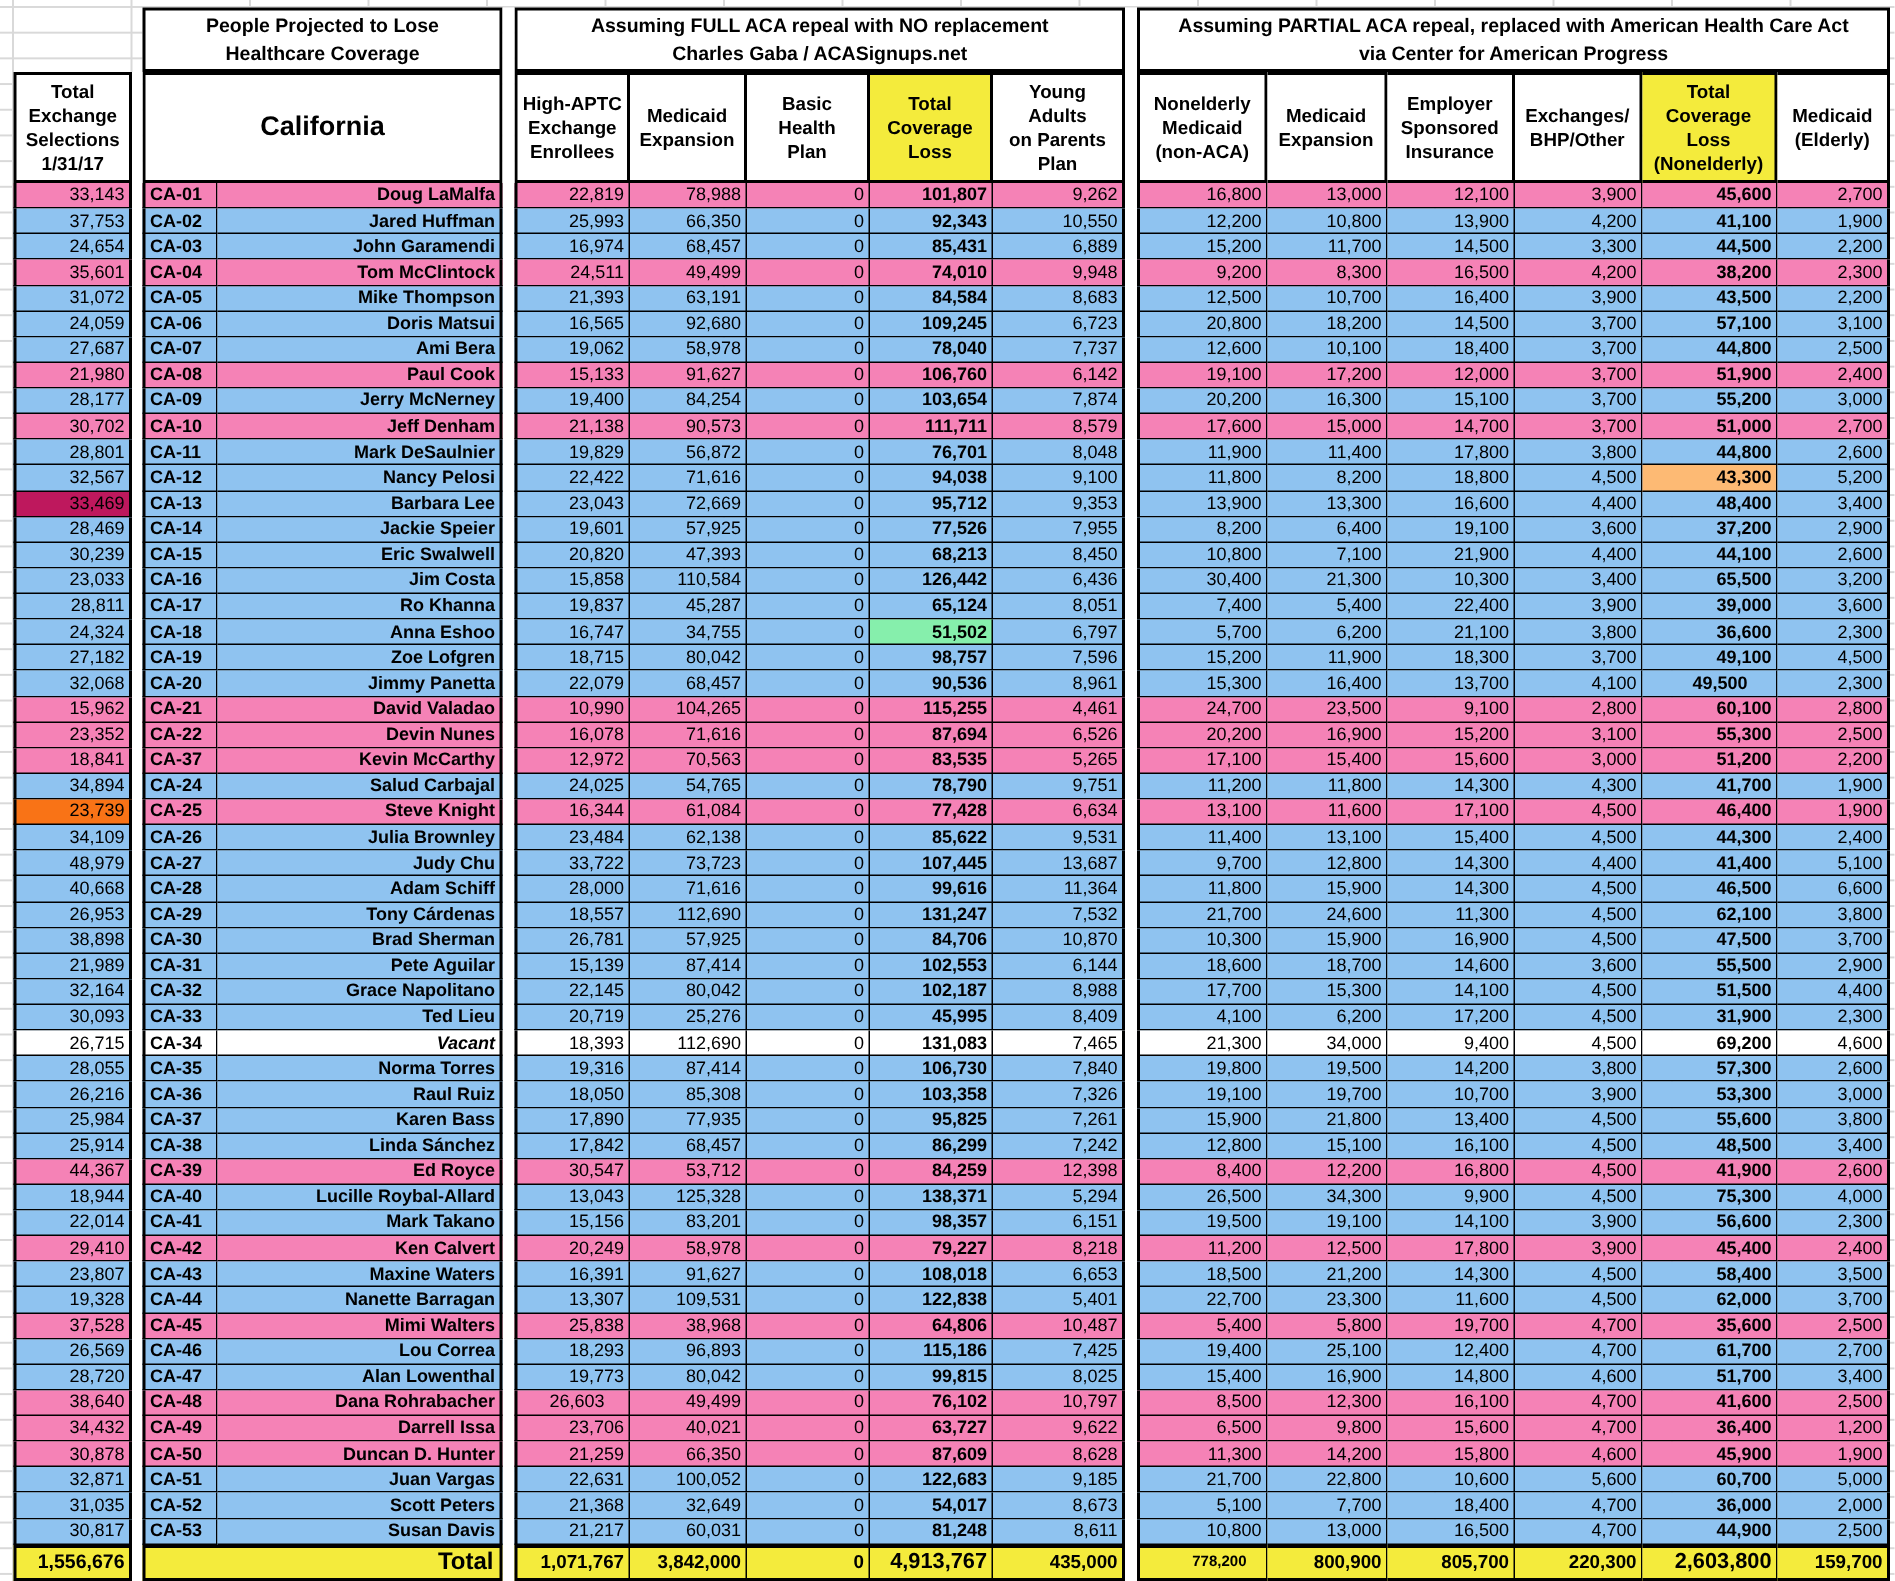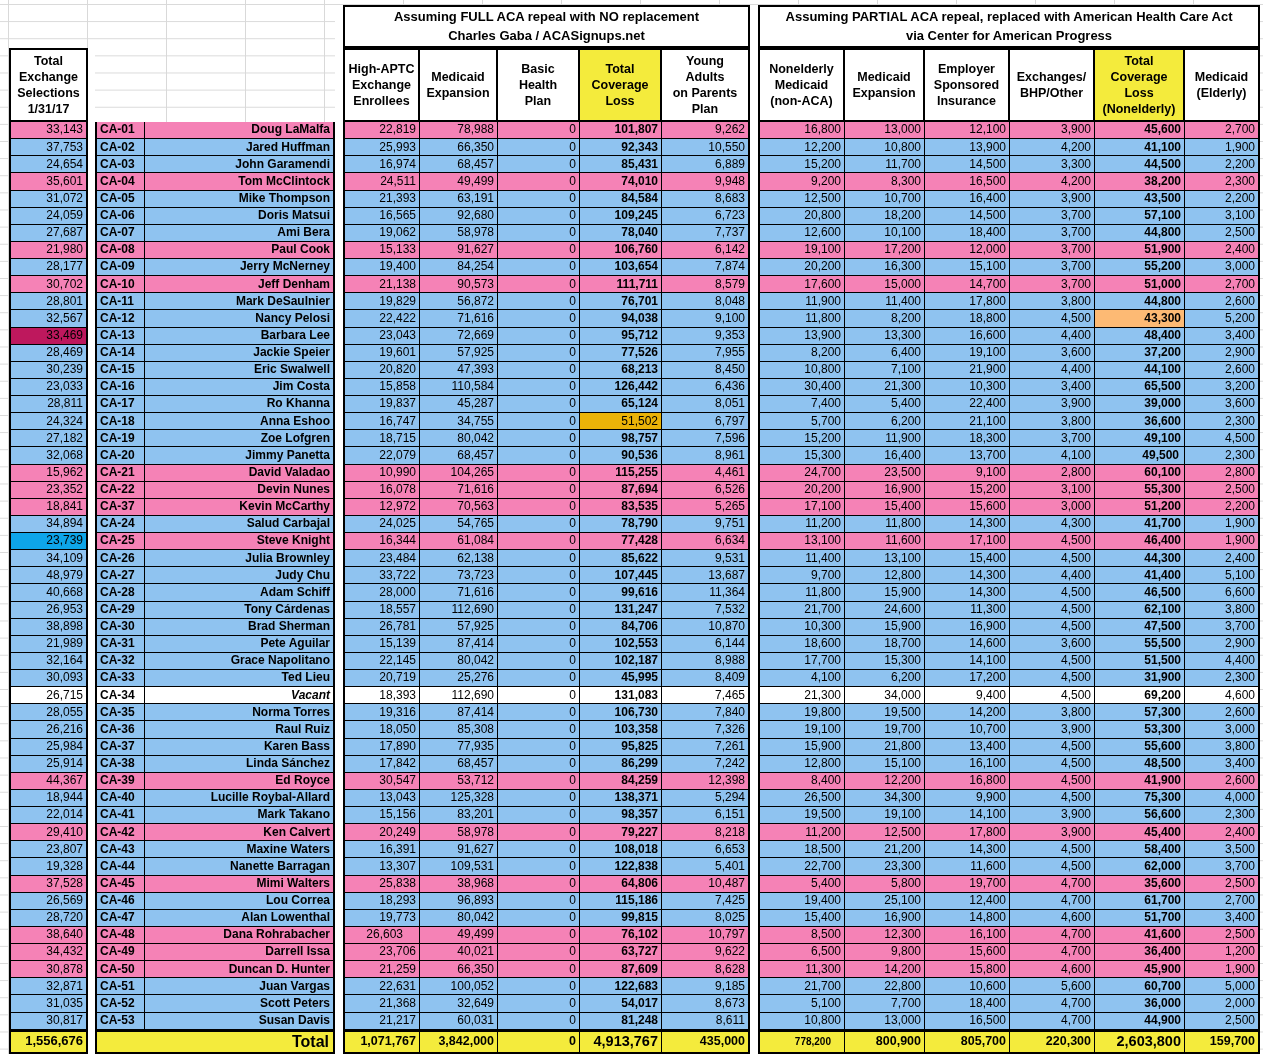--- a/index.html
+++ b/index.html
@@ -43,29 +43,32 @@
   .h-f0{grid-column:6;} .h-f1{grid-column:7;} .h-f2{grid-column:8;}
   .h-f3{grid-column:9;} .h-f4{grid-column:10;}
   .h-p0{grid-column:12;} .h-p1{grid-column:13;} .h-p2{grid-column:14;}
   .h-p3{grid-column:15;} .h-p4{grid-column:16;} .h-p5{grid-column:17;}
 </style>
 </head>
 <body>
 
 <div id="grid">
 
+  <div class="cell band-title c-left bs">People Projected to Lose
+Healthcare Coverage</div>
   <div class="cell band-title c-full bs">Assuming FULL ACA repeal with NO replacement
 Charles Gaba / ACASignups.net</div>
   <div class="cell band-title c-partial bs">Assuming PARTIAL ACA repeal, replaced with American Health Care Act
 via Center for American Progress</div>
 
   <div class="cell th corner bs">Total
 Exchange
 Selections
 1/31/17</div>
+  <div class="cell th state bs">California</div>
   <div class="cell th h-f0 bs">High-APTC
 Exchange
 Enrollees</div>
   <div class="cell th h-f1">Medicaid
 Expansion</div>
   <div class="cell th h-f2">Basic
 Health
 Plan</div>
   <div class="cell th h-f3 hl">Total
 Coverage
@@ -386,21 +389,21 @@
     <div class="cell" style="grid-area: 19 / 17; background: rgb(143, 195, 240); justify-content: flex-end; padding-right: 3px; font-weight: normal; border-left: none; border-right: 2px solid rgb(0, 0, 0); border-top: none; border-bottom: 1px solid rgb(0, 0, 0);">3,600</div>
     <div class="cell" style="grid-area: 20 / 1; background: rgb(143, 195, 240); justify-content: flex-end; padding-right: 3px; border-left: 2px solid rgb(0, 0, 0); border-right: 2px solid rgb(0, 0, 0); border-top: none; border-bottom: 1px solid rgb(0, 0, 0);">24,324</div>
     <div class="cell" style="grid-area: 20 / 2; background: rgb(255, 255, 255);"></div>
     <div class="cell" style="grid-area: 20 / 5; background: rgb(255, 255, 255);"></div>
     <div class="cell" style="grid-area: 20 / 11; background: rgb(255, 255, 255);"></div>
     <div class="cell" style="grid-area: 20 / 3; background: rgb(143, 195, 240); font-weight: bold; padding-left: 3px; border-left: 2px solid rgb(0, 0, 0); border-right: 1px solid rgb(0, 0, 0); border-top: none; border-bottom: 1px solid rgb(0, 0, 0);">CA-18</div>
     <div class="cell" style="grid-area: 20 / 4; background: rgb(143, 195, 240); font-weight: bold; justify-content: flex-end; padding-right: 3px; font-style: normal; border-left: none; border-right: 2px solid rgb(0, 0, 0); border-top: none; border-bottom: 1px solid rgb(0, 0, 0);">Anna Eshoo</div>
     <div class="cell" style="grid-area: 20 / 6; background: rgb(143, 195, 240); justify-content: flex-end; padding-right: 3px; font-weight: normal; border-left: 2px solid rgb(0, 0, 0); border-right: 1px solid rgb(0, 0, 0); border-top: none; border-bottom: 1px solid rgb(0, 0, 0);">16,747</div>
     <div class="cell" style="grid-area: 20 / 7; background: rgb(143, 195, 240); justify-content: flex-end; padding-right: 3px; font-weight: normal; border-left: none; border-right: 1px solid rgb(0, 0, 0); border-top: none; border-bottom: 1px solid rgb(0, 0, 0);">34,755</div>
     <div class="cell" style="grid-area: 20 / 8; background: rgb(143, 195, 240); justify-content: flex-end; padding-right: 3px; font-weight: normal; border-left: none; border-right: 1px solid rgb(0, 0, 0); border-top: none; border-bottom: 1px solid rgb(0, 0, 0);">0</div>
-    <div class="cell" style="grid-area: 20 / 9; background: #eab308; justify-content: flex-end; padding-right: 3px; font-weight: normal; border-left: none; border-right: 1px solid rgb(0, 0, 0); border-top: none; border-bottom: 1px solid rgb(0, 0, 0);">51,502</div>
+    <div class="cell" style="grid-area: 20 / 9; background: #86efac; justify-content: flex-end; padding-right: 3px; font-weight: bold; border-left: none; border-right: 1px solid rgb(0, 0, 0); border-top: none; border-bottom: 1px solid rgb(0, 0, 0);">51,502</div>
     <div class="cell" style="grid-area: 20 / 10; background: rgb(143, 195, 240); justify-content: flex-end; padding-right: 3px; font-weight: normal; border-left: none; border-right: 2px solid rgb(0, 0, 0); border-top: none; border-bottom: 1px solid rgb(0, 0, 0);">6,797</div>
     <div class="cell" style="grid-area: 20 / 12; background: rgb(143, 195, 240); justify-content: flex-end; padding-right: 3px; font-weight: normal; border-left: 2px solid rgb(0, 0, 0); border-right: 1px solid rgb(0, 0, 0); border-top: none; border-bottom: 1px solid rgb(0, 0, 0);">5,700</div>
     <div class="cell" style="grid-area: 20 / 13; background: rgb(143, 195, 240); justify-content: flex-end; padding-right: 3px; font-weight: normal; border-left: none; border-right: 1px solid rgb(0, 0, 0); border-top: none; border-bottom: 1px solid rgb(0, 0, 0);">6,200</div>
     <div class="cell" style="grid-area: 20 / 14; background: rgb(143, 195, 240); justify-content: flex-end; padding-right: 3px; font-weight: normal; border-left: none; border-right: 1px solid rgb(0, 0, 0); border-top: none; border-bottom: 1px solid rgb(0, 0, 0);">21,100</div>
     <div class="cell" style="grid-area: 20 / 15; background: rgb(143, 195, 240); justify-content: flex-end; padding-right: 3px; font-weight: normal; border-left: none; border-right: 1px solid rgb(0, 0, 0); border-top: none; border-bottom: 1px solid rgb(0, 0, 0);">3,800</div>
     <div class="cell" style="grid-area: 20 / 16; background: rgb(143, 195, 240); justify-content: flex-end; padding-right: 3px; font-weight: bold; border-left: none; border-right: 1px solid rgb(0, 0, 0); border-top: none; border-bottom: 1px solid rgb(0, 0, 0);">36,600</div>
     <div class="cell" style="grid-area: 20 / 17; background: rgb(143, 195, 240); justify-content: flex-end; padding-right: 3px; font-weight: normal; border-left: none; border-right: 2px solid rgb(0, 0, 0); border-top: none; border-bottom: 1px solid rgb(0, 0, 0);">2,300</div>
     <div class="cell" style="grid-area: 21 / 1; background: rgb(143, 195, 240); justify-content: flex-end; padding-right: 3px; border-left: 2px solid rgb(0, 0, 0); border-right: 2px solid rgb(0, 0, 0); border-top: none; border-bottom: 1px solid rgb(0, 0, 0);">27,182</div>
     <div class="cell" style="grid-area: 21 / 2; background: rgb(255, 255, 255);"></div>
     <div class="cell" style="grid-area: 21 / 5; background: rgb(255, 255, 255);"></div>
@@ -426,21 +429,21 @@
     <div class="cell" style="grid-area: 22 / 4; background: rgb(143, 195, 240); font-weight: bold; justify-content: flex-end; padding-right: 3px; font-style: normal; border-left: none; border-right: 2px solid rgb(0, 0, 0); border-top: none; border-bottom: 1px solid rgb(0, 0, 0);">Jimmy Panetta</div>
     <div class="cell" style="grid-area: 22 / 6; background: rgb(143, 195, 240); justify-content: flex-end; padding-right: 3px; font-weight: normal; border-left: 2px solid rgb(0, 0, 0); border-right: 1px solid rgb(0, 0, 0); border-top: none; border-bottom: 1px solid rgb(0, 0, 0);">22,079</div>
     <div class="cell" style="grid-area: 22 / 7; background: rgb(143, 195, 240); justify-content: flex-end; padding-right: 3px; font-weight: normal; border-left: none; border-right: 1px solid rgb(0, 0, 0); border-top: none; border-bottom: 1px solid rgb(0, 0, 0);">68,457</div>
     <div class="cell" style="grid-area: 22 / 8; background: rgb(143, 195, 240); justify-content: flex-end; padding-right: 3px; font-weight: normal; border-left: none; border-right: 1px solid rgb(0, 0, 0); border-top: none; border-bottom: 1px solid rgb(0, 0, 0);">0</div>
     <div class="cell" style="grid-area: 22 / 9; background: rgb(143, 195, 240); justify-content: flex-end; padding-right: 3px; font-weight: bold; border-left: none; border-right: 1px solid rgb(0, 0, 0); border-top: none; border-bottom: 1px solid rgb(0, 0, 0);">90,536</div>
     <div class="cell" style="grid-area: 22 / 10; background: rgb(143, 195, 240); justify-content: flex-end; padding-right: 3px; font-weight: normal; border-left: none; border-right: 2px solid rgb(0, 0, 0); border-top: none; border-bottom: 1px solid rgb(0, 0, 0);">8,961</div>
     <div class="cell" style="grid-area: 22 / 12; background: rgb(143, 195, 240); justify-content: flex-end; padding-right: 3px; font-weight: normal; border-left: 2px solid rgb(0, 0, 0); border-right: 1px solid rgb(0, 0, 0); border-top: none; border-bottom: 1px solid rgb(0, 0, 0);">15,300</div>
     <div class="cell" style="grid-area: 22 / 13; background: rgb(143, 195, 240); justify-content: flex-end; padding-right: 3px; font-weight: normal; border-left: none; border-right: 1px solid rgb(0, 0, 0); border-top: none; border-bottom: 1px solid rgb(0, 0, 0);">16,400</div>
     <div class="cell" style="grid-area: 22 / 14; background: rgb(143, 195, 240); justify-content: flex-end; padding-right: 3px; font-weight: normal; border-left: none; border-right: 1px solid rgb(0, 0, 0); border-top: none; border-bottom: 1px solid rgb(0, 0, 0);">13,700</div>
     <div class="cell" style="grid-area: 22 / 15; background: rgb(143, 195, 240); justify-content: flex-end; padding-right: 3px; font-weight: normal; border-left: none; border-right: 1px solid rgb(0, 0, 0); border-top: none; border-bottom: 1px solid rgb(0, 0, 0);">4,100</div>
-    <div class="cell" style="grid-area: 22 / 16; background: rgb(143, 195, 240); justify-content: flex-end; padding-right: 5px; font-weight: bold; border-left: none; border-right: 1px solid rgb(0, 0, 0); border-top: none; border-bottom: 1px solid rgb(0, 0, 0);">49,500</div>
+    <div class="cell" style="grid-area: 22 / 16; background: rgb(143, 195, 240); justify-content: flex-end; padding-right: 19px; font-weight: bold; border-left: none; border-right: 1px solid rgb(0, 0, 0); border-top: none; border-bottom: 1px solid rgb(0, 0, 0);">49,500</div>
     <div class="cell" style="grid-area: 22 / 17; background: rgb(143, 195, 240); justify-content: flex-end; padding-right: 3px; font-weight: normal; border-left: none; border-right: 2px solid rgb(0, 0, 0); border-top: none; border-bottom: 1px solid rgb(0, 0, 0);">2,300</div>
     <div class="cell" style="grid-area: 23 / 1; background: rgb(245, 130, 182); justify-content: flex-end; padding-right: 3px; border-left: 2px solid rgb(0, 0, 0); border-right: 2px solid rgb(0, 0, 0); border-top: none; border-bottom: 1px solid rgb(0, 0, 0);">15,962</div>
     <div class="cell" style="grid-area: 23 / 2; background: rgb(255, 255, 255);"></div>
     <div class="cell" style="grid-area: 23 / 5; background: rgb(255, 255, 255);"></div>
     <div class="cell" style="grid-area: 23 / 11; background: rgb(255, 255, 255);"></div>
     <div class="cell" style="grid-area: 23 / 3; background: rgb(245, 130, 182); font-weight: bold; padding-left: 3px; border-left: 2px solid rgb(0, 0, 0); border-right: 1px solid rgb(0, 0, 0); border-top: none; border-bottom: 1px solid rgb(0, 0, 0);">CA-21</div>
     <div class="cell" style="grid-area: 23 / 4; background: rgb(245, 130, 182); font-weight: bold; justify-content: flex-end; padding-right: 3px; font-style: normal; border-left: none; border-right: 2px solid rgb(0, 0, 0); border-top: none; border-bottom: 1px solid rgb(0, 0, 0);">David Valadao</div>
     <div class="cell" style="grid-area: 23 / 6; background: rgb(245, 130, 182); justify-content: flex-end; padding-right: 3px; font-weight: normal; border-left: 2px solid rgb(0, 0, 0); border-right: 1px solid rgb(0, 0, 0); border-top: none; border-bottom: 1px solid rgb(0, 0, 0);">10,990</div>
     <div class="cell" style="grid-area: 23 / 7; background: rgb(245, 130, 182); justify-content: flex-end; padding-right: 3px; font-weight: normal; border-left: none; border-right: 1px solid rgb(0, 0, 0); border-top: none; border-bottom: 1px solid rgb(0, 0, 0);">104,265</div>
     <div class="cell" style="grid-area: 23 / 8; background: rgb(245, 130, 182); justify-content: flex-end; padding-right: 3px; font-weight: normal; border-left: none; border-right: 1px solid rgb(0, 0, 0); border-top: none; border-bottom: 1px solid rgb(0, 0, 0);">0</div>
@@ -496,21 +499,21 @@
     <div class="cell" style="grid-area: 26 / 7; background: rgb(143, 195, 240); justify-content: flex-end; padding-right: 3px; font-weight: normal; border-left: none; border-right: 1px solid rgb(0, 0, 0); border-top: none; border-bottom: 1px solid rgb(0, 0, 0);">54,765</div>
     <div class="cell" style="grid-area: 26 / 8; background: rgb(143, 195, 240); justify-content: flex-end; padding-right: 3px; font-weight: normal; border-left: none; border-right: 1px solid rgb(0, 0, 0); border-top: none; border-bottom: 1px solid rgb(0, 0, 0);">0</div>
     <div class="cell" style="grid-area: 26 / 9; background: rgb(143, 195, 240); justify-content: flex-end; padding-right: 3px; font-weight: bold; border-left: none; border-right: 1px solid rgb(0, 0, 0); border-top: none; border-bottom: 1px solid rgb(0, 0, 0);">78,790</div>
     <div class="cell" style="grid-area: 26 / 10; background: rgb(143, 195, 240); justify-content: flex-end; padding-right: 3px; font-weight: normal; border-left: none; border-right: 2px solid rgb(0, 0, 0); border-top: none; border-bottom: 1px solid rgb(0, 0, 0);">9,751</div>
     <div class="cell" style="grid-area: 26 / 12; background: rgb(143, 195, 240); justify-content: flex-end; padding-right: 3px; font-weight: normal; border-left: 2px solid rgb(0, 0, 0); border-right: 1px solid rgb(0, 0, 0); border-top: none; border-bottom: 1px solid rgb(0, 0, 0);">11,200</div>
     <div class="cell" style="grid-area: 26 / 13; background: rgb(143, 195, 240); justify-content: flex-end; padding-right: 3px; font-weight: normal; border-left: none; border-right: 1px solid rgb(0, 0, 0); border-top: none; border-bottom: 1px solid rgb(0, 0, 0);">11,800</div>
     <div class="cell" style="grid-area: 26 / 14; background: rgb(143, 195, 240); justify-content: flex-end; padding-right: 3px; font-weight: normal; border-left: none; border-right: 1px solid rgb(0, 0, 0); border-top: none; border-bottom: 1px solid rgb(0, 0, 0);">14,300</div>
     <div class="cell" style="grid-area: 26 / 15; background: rgb(143, 195, 240); justify-content: flex-end; padding-right: 3px; font-weight: normal; border-left: none; border-right: 1px solid rgb(0, 0, 0); border-top: none; border-bottom: 1px solid rgb(0, 0, 0);">4,300</div>
     <div class="cell" style="grid-area: 26 / 16; background: rgb(143, 195, 240); justify-content: flex-end; padding-right: 3px; font-weight: bold; border-left: none; border-right: 1px solid rgb(0, 0, 0); border-top: none; border-bottom: 1px solid rgb(0, 0, 0);">41,700</div>
     <div class="cell" style="grid-area: 26 / 17; background: rgb(143, 195, 240); justify-content: flex-end; padding-right: 3px; font-weight: normal; border-left: none; border-right: 2px solid rgb(0, 0, 0); border-top: none; border-bottom: 1px solid rgb(0, 0, 0);">1,900</div>
-    <div class="cell" style="grid-area: 27 / 1; background: #0ea5e9; justify-content: flex-end; padding-right: 3px; border-left: 2px solid rgb(0, 0, 0); border-right: 2px solid rgb(0, 0, 0); border-top: none; border-bottom: 1px solid rgb(0, 0, 0);">23,739</div>
+    <div class="cell" style="grid-area: 27 / 1; background: #f97316; justify-content: flex-end; padding-right: 3px; border-left: 2px solid rgb(0, 0, 0); border-right: 2px solid rgb(0, 0, 0); border-top: none; border-bottom: 1px solid rgb(0, 0, 0);">23,739</div>
     <div class="cell" style="grid-area: 27 / 2; background: rgb(255, 255, 255);"></div>
     <div class="cell" style="grid-area: 27 / 5; background: rgb(255, 255, 255);"></div>
     <div class="cell" style="grid-area: 27 / 11; background: rgb(255, 255, 255);"></div>
     <div class="cell" style="grid-area: 27 / 3; background: rgb(245, 130, 182); font-weight: bold; padding-left: 3px; border-left: 2px solid rgb(0, 0, 0); border-right: 1px solid rgb(0, 0, 0); border-top: none; border-bottom: 1px solid rgb(0, 0, 0);">CA-25</div>
     <div class="cell" style="grid-area: 27 / 4; background: rgb(245, 130, 182); font-weight: bold; justify-content: flex-end; padding-right: 3px; font-style: normal; border-left: none; border-right: 2px solid rgb(0, 0, 0); border-top: none; border-bottom: 1px solid rgb(0, 0, 0);">Steve Knight</div>
     <div class="cell" style="grid-area: 27 / 6; background: rgb(245, 130, 182); justify-content: flex-end; padding-right: 3px; font-weight: normal; border-left: 2px solid rgb(0, 0, 0); border-right: 1px solid rgb(0, 0, 0); border-top: none; border-bottom: 1px solid rgb(0, 0, 0);">16,344</div>
     <div class="cell" style="grid-area: 27 / 7; background: rgb(245, 130, 182); justify-content: flex-end; padding-right: 3px; font-weight: normal; border-left: none; border-right: 1px solid rgb(0, 0, 0); border-top: none; border-bottom: 1px solid rgb(0, 0, 0);">61,084</div>
     <div class="cell" style="grid-area: 27 / 8; background: rgb(245, 130, 182); justify-content: flex-end; padding-right: 3px; font-weight: normal; border-left: none; border-right: 1px solid rgb(0, 0, 0); border-top: none; border-bottom: 1px solid rgb(0, 0, 0);">0</div>
     <div class="cell" style="grid-area: 27 / 9; background: rgb(245, 130, 182); justify-content: flex-end; padding-right: 3px; font-weight: bold; border-left: none; border-right: 1px solid rgb(0, 0, 0); border-top: none; border-bottom: 1px solid rgb(0, 0, 0);">77,428</div>
     <div class="cell" style="grid-area: 27 / 10; background: rgb(245, 130, 182); justify-content: flex-end; padding-right: 3px; font-weight: normal; border-left: none; border-right: 2px solid rgb(0, 0, 0); border-top: none; border-bottom: 1px solid rgb(0, 0, 0);">6,634</div>

